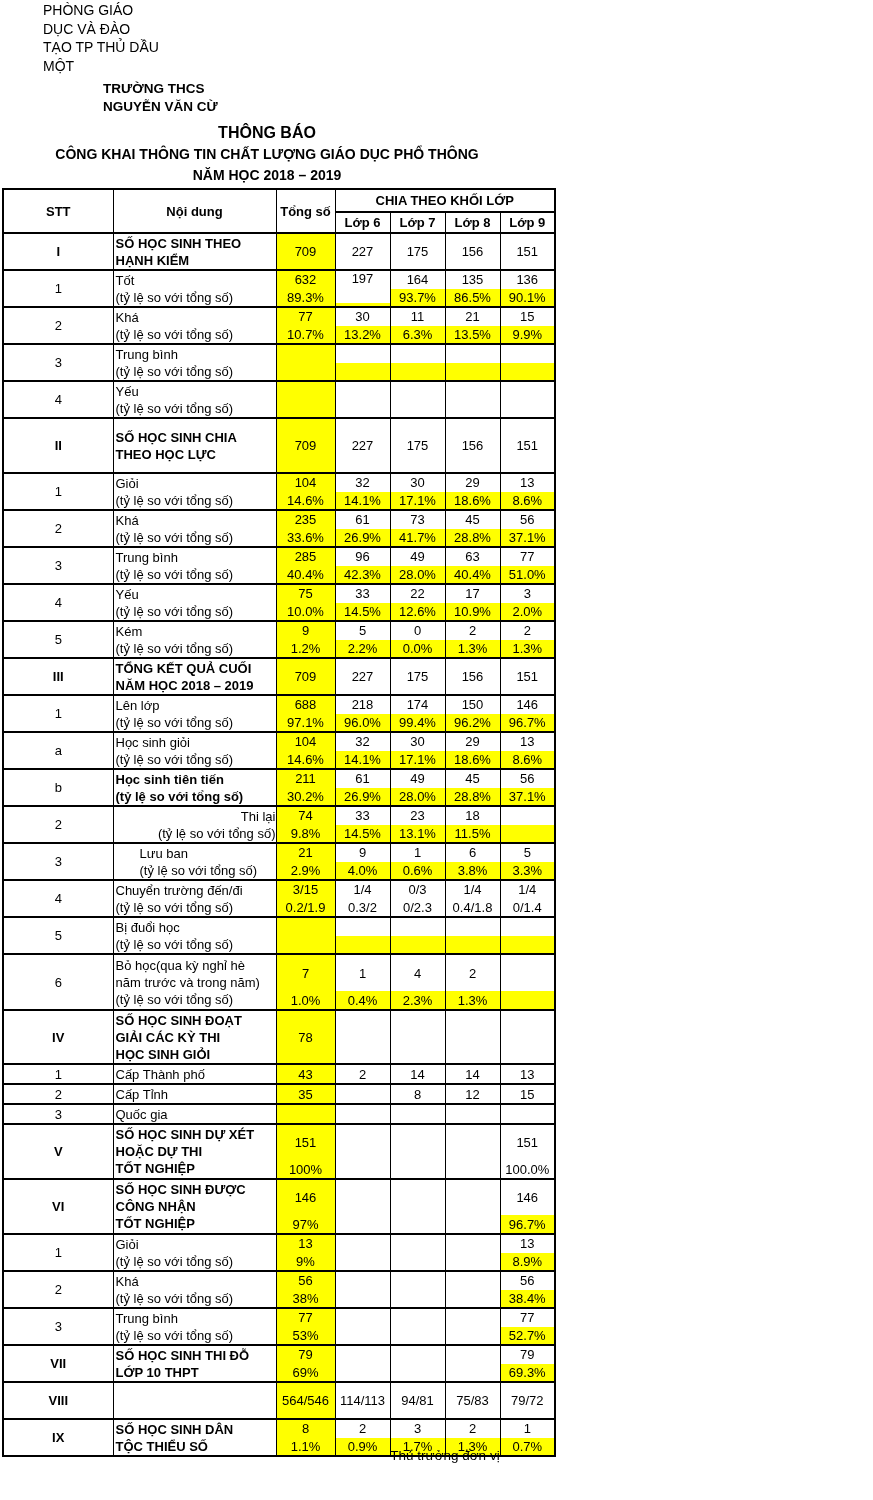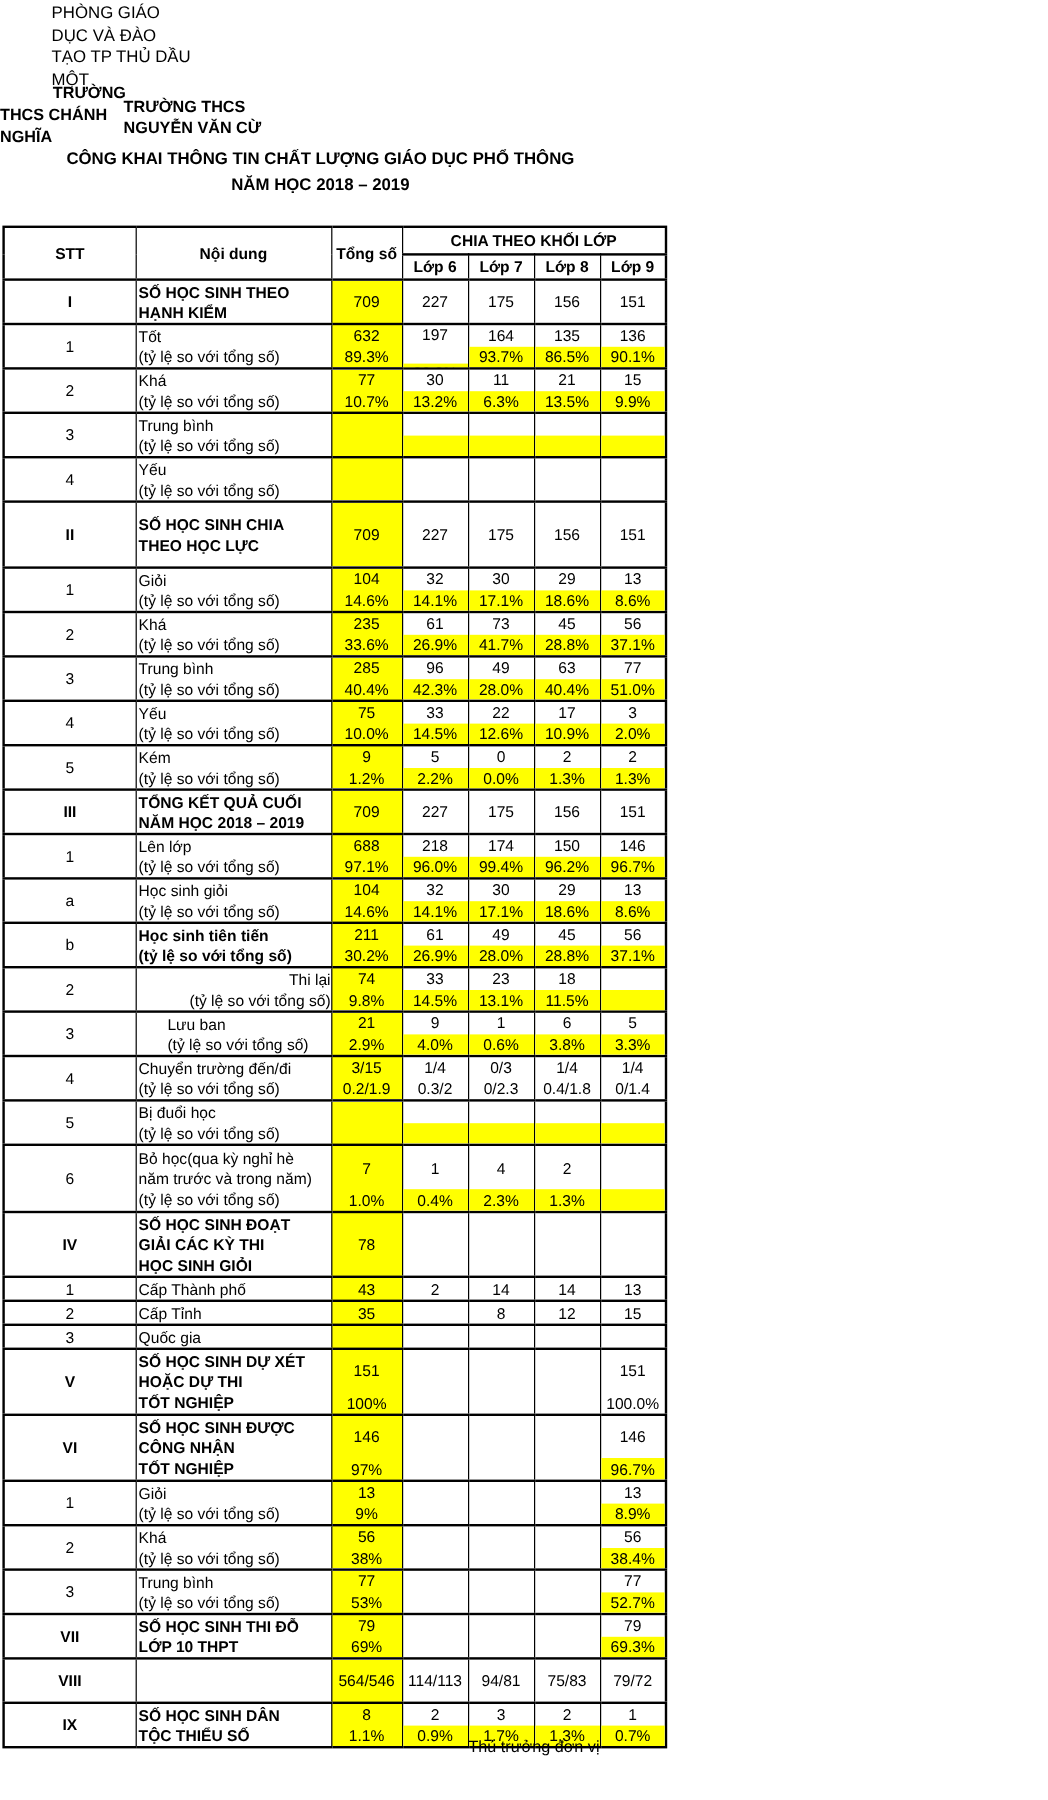--- a/index.html
+++ b/index.html
@@ -38,32 +38,28 @@
 
 <div class="page">
 
   <div class="letterhead">
       <div class="tl">PHÒNG GIÁO</div>
       <div class="tl">DỤC VÀ ĐÀO</div>
       <div class="tl">TẠO TP THỦ DẦU</div>
       <div class="tl">MỘT</div>
     </div>
 
-  <div class="school-left">
-      <div class="tl">TRƯỜNG</div>
-      <div class="tl">THCS CHÁNH</div>
-      <div class="tl">NGHĨA</div>
-    </div>
 
   <div class="school-right">
       <div class="tl">TRƯỜNG THCS</div>
       <div class="tl">NGUYỄN VĂN CỪ</div>
     </div>
 
   <div class="titles">
+    <div class="t1">THÔNG BÁO</div>
     <div class="t2">CÔNG KHAI THÔNG TIN CHẤT LƯỢNG GIÁO DỤC PHỔ THÔNG</div>
     <div class="t3">NĂM HỌC 2018 – 2019</div>
   </div>
 
   <table class="rpt">
     <colgroup id="rpt-cols">
         <col style="width: 110px;">
         <col style="width: 163px;">
         <col style="width: 59px;">
         <col style="width: 55px;">

